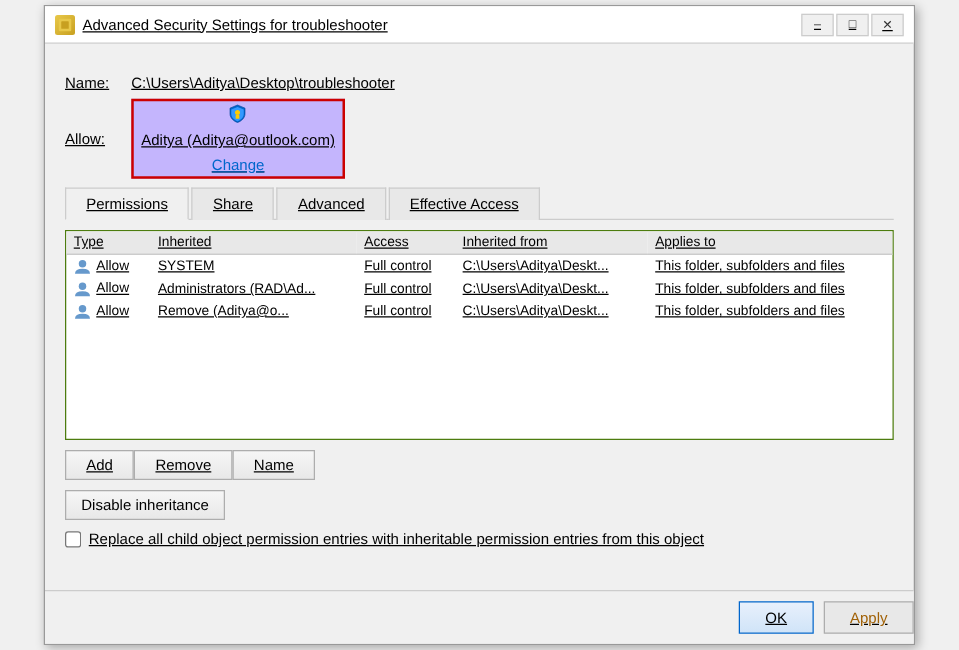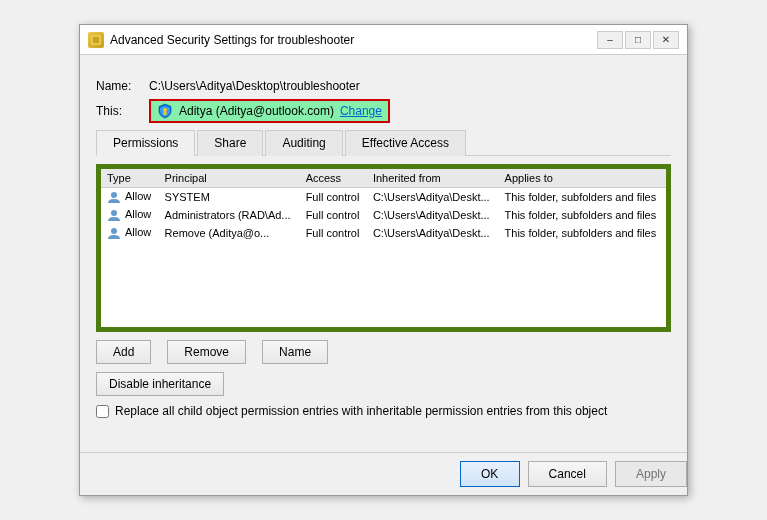--- a/index.html
+++ b/index.html
@@ -8,24 +8,25 @@
       font-size: 12px;
       background: #f0f0f0;
       display: flex;
       justify-content: center;
       align-items: center;
       width: 767px;
       height: 520px;
       overflow: hidden;
     }
     .window {
-      width: 609px;
+      width: 697px;
       background: #f0f0f0;
       border: 1px solid #999;
       box-shadow: 2px 2px 8px rgba(0,0,0,0.3);
+      text-decoration: underline;
     }
     .title-bar {
       background: #fff;
       border-bottom: 1px solid #ccc;
       padding: 6px 8px;
       display: flex;
       align-items: center;
       justify-content: space-between;
       height: 30px;
     }
@@ -82,21 +83,22 @@
     .field-value {
       font-size: 12px;
       color: #000;
     }
     .owner-box {
       border: 2px solid #cc0000;
       padding: 2px 6px;
       display: flex;
       align-items: center;
       gap: 6px;
-      background: #86efac;
+      background: #c4b5fd;
+      flex-direction: column;
     }
     .owner-text {
       font-size: 12px;
       color: #000;
     }
     .change-link {
       color: #0066cc;
       text-decoration: underline;
       cursor: pointer;
       font-size: 12px;
@@ -127,21 +129,21 @@
       color: #000;
       margin-bottom: 6px;
       line-height: 1.4;
     }
     .section-label {
       font-size: 12px;
       font-weight: normal;
       margin-bottom: 4px;
     }
     .permission-table-wrapper {
-      border: 5px solid #4d7c0f;
+      border: 1px solid #4d7c0f;
       background: #fff;
       height: 168px;
       overflow-y: auto;
     }
     .permission-table {
       width: 100%;
       border-collapse: collapse;
     }
     .permission-table th {
       background: #e8e8e8;
@@ -153,21 +155,21 @@
       white-space: nowrap;
     }
     .permission-table td {
       padding: 2px 6px;
       font-size: 11px;
       vertical-align: middle;
       white-space: nowrap;
     }
     .buttons-row {
       display: flex;
-      gap: 16px;
+      gap: 0;
       margin-top: 8px;
       margin-bottom: 8px;
     }
     .btn {
       padding: 4px 16px;
       font-size: 12px;
       border: 1px solid #adadad;
       background: linear-gradient(180deg, #f6f6f6 0%, #e8e8e8 100%);
       cursor: pointer;
       min-width: 50px;
@@ -208,21 +210,21 @@
       font-size: 12px;
       border: 1px solid #adadad;
       background: linear-gradient(180deg, #f6f6f6 0%, #e8e8e8 100%);
       cursor: pointer;
       min-width: 60px;
     }
     .footer-btn.primary {
       background: linear-gradient(180deg, #e8f0fc 0%, #d0e4f8 100%);
       border-color: #0066cc;
     }
-    .footer-btn:disabled { color: #737373; cursor: default; background: #e8e8e8; }
+    .footer-btn:disabled { color: #a16207; cursor: default; background: #e8e8e8; }
   </style>
 </head>
 <body>
 
 <div class="window">
 
   <div class="title-bar">
     <div class="title-bar-left">
       <div class="title-icon">
         <svg width="12" height="12" viewBox="0 0 12 12">
@@ -240,48 +242,48 @@
   </div>
 
   <div class="content">
 
     <div class="field-row">
       <span class="field-label">Name:</span>
       <span class="field-value">C:\Users\Aditya\Desktop\troubleshooter</span>
     </div>
 
     <div class="field-row">
-      <span class="field-label">This:</span>
+      <span class="field-label">Allow:</span>
       <div class="owner-box">
         <svg width="16" height="16" viewBox="0 0 16 16">
           <path d="M8 1 L14 3.5 L14 8 C14 11.5 11 14 8 15 C5 14 2 11.5 2 8 L2 3.5 Z" fill="#0066cc" stroke="#004499" stroke-width="0.5"></path>
           <path d="M8 2.5 L13 4.5 L13 8 C13 11 10.5 13 8 14 C5.5 13 3 11 3 8 L3 4.5 Z" fill="#3399ff"></path>
           <circle cx="8" cy="7" r="2" fill="#ffcc00"></circle>
           <rect x="6.5" y="9" width="3" height="3" rx="0.5" fill="#ffcc00"></rect>
         </svg>
         <span class="owner-text">Aditya (Aditya@outlook.com)</span>
         <span class="change-link">Change</span>
       </div>
     </div>
 
     <div class="tabs">
       <div class="tab active">Permissions</div>
       <div class="tab">Share</div>
-      <div class="tab">Auditing</div>
+      <div class="tab">Advanced</div>
       <div class="tab">Effective Access</div>
     </div>
 
 
 
     <div class="permission-table-wrapper">
       <table class="permission-table">
         <thead>
           <tr>
             <th>Type</th>
-            <th>Principal</th>
+            <th>Inherited</th>
             <th>Access</th>
             <th>Inherited from</th>
             <th>Applies to</th>
           </tr>
         </thead>
         <tbody id="permission-tbody">
         <tr>
       <td>
         <svg width="14" height="14" viewBox="0 0 14 14" style="vertical-align:middle; margin-right:4px;">
           <circle cx="7" cy="5" r="3" fill="#6699cc"></circle>
@@ -332,16 +334,15 @@
     </div>
 
     <div class="checkbox-row">
       <input type="checkbox" style="">
       <span class="checkbox-label">Replace all child object permission entries with inheritable permission entries from this object</span>
     </div>
   </div>
 
   <div class="footer-buttons">
     <button class="footer-btn primary">OK</button>
-    <button class="footer-btn">Cancel</button>
     <button class="footer-btn" disabled="">Apply</button>
   </div>
 </div>
 
 </body></html>

